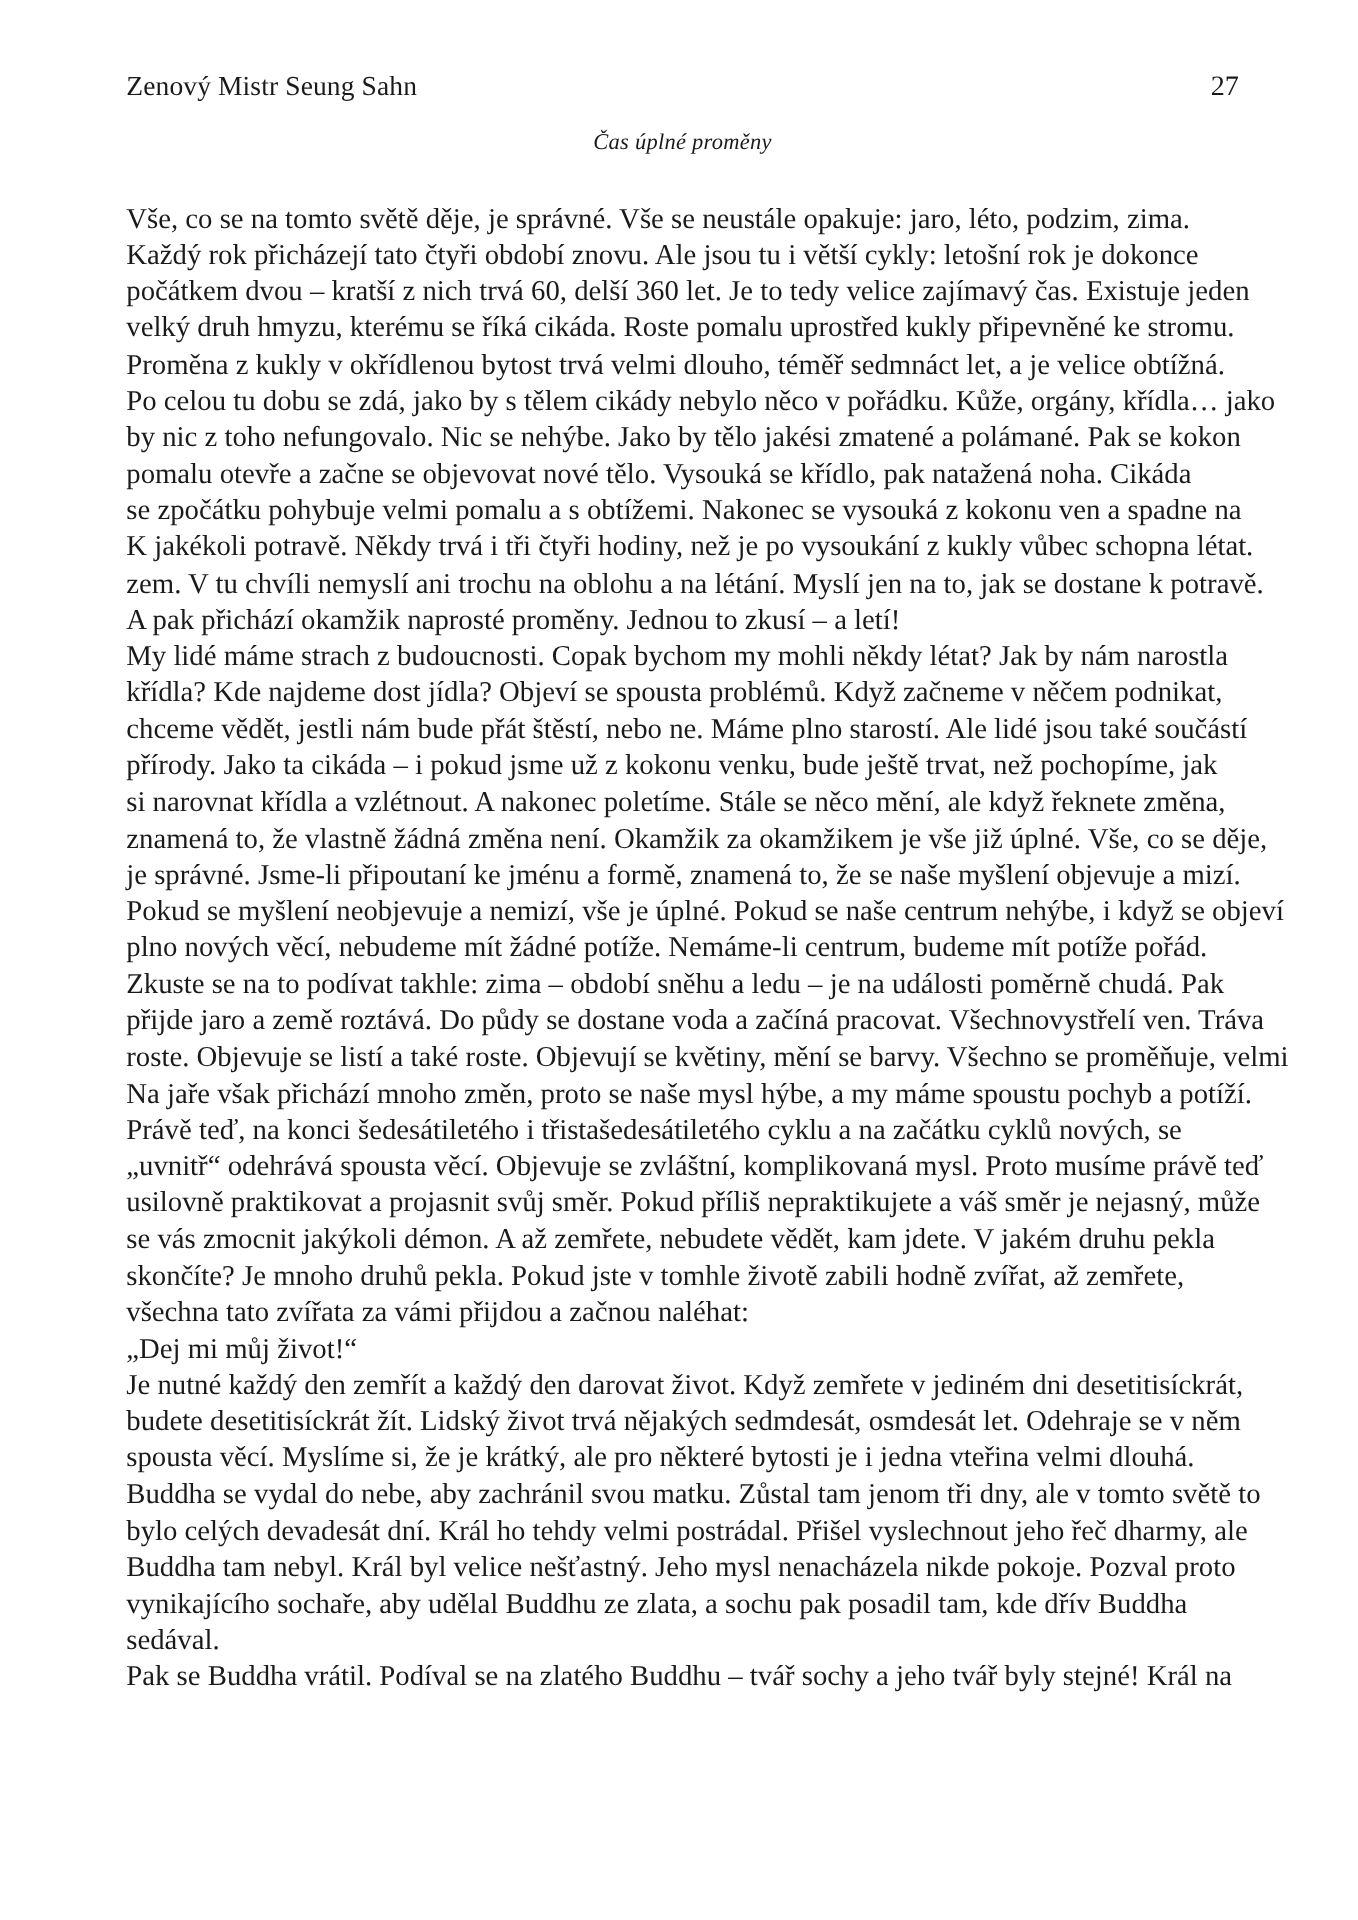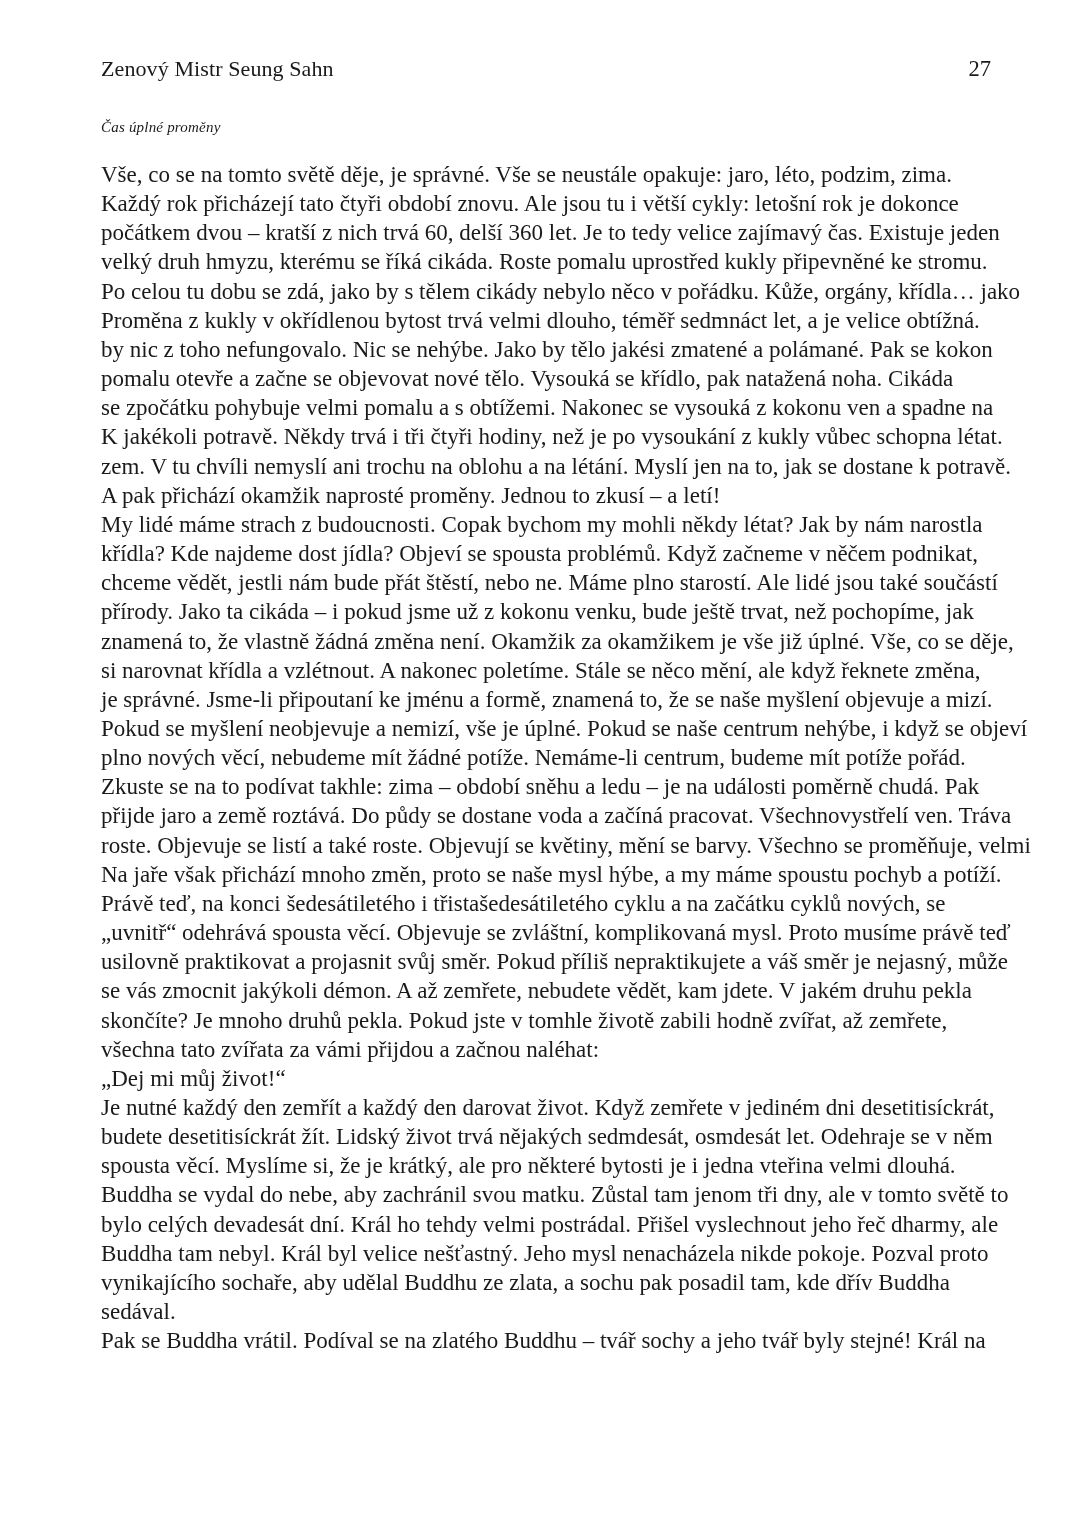--- a/index.html
+++ b/index.html
@@ -49,26 +49,25 @@
     font-variant-numeric: oldstyle-nums;
     white-space: nowrap;
     text-align: center;
   }
   
   .section-title {
     position: absolute;
     left: 0;
     top: 104px;
     width: 890px;
-    text-align: left;
+    text-align: center;
     font-style: italic;
-    font-size: 15px;
+    font-size: 18px;
     line-height: 1;
     letter-spacing: 0.2px;
-    margin-top: 16px;
   }
   
   .body-text {
     position: absolute;
     left: 0;
     top: 160px;
     width: 895px;
     font-size: 23px;
     line-height: 29.15px;
     text-align: left;
@@ -99,36 +98,36 @@
     </div>
 
     <div class="section-title">Čas úplné proměny</div>
 
     <div class="body-text">
         <p class="para">
           <span class="tline">Vše, co se na tomto světě děje, je správné. Vše se neustále opakuje: jaro, léto, podzim, zima.</span>
           <span class="tline">Každý rok přicházejí tato čtyři období znovu. Ale jsou tu i větší cykly: letošní rok je dokonce</span>
           <span class="tline">počátkem dvou – kratší z nich trvá 60, delší 360 let. Je to tedy velice zajímavý čas. Existuje jeden</span>
           <span class="tline">velký druh hmyzu, kterému se říká cikáda. Roste pomalu uprostřed kukly připevněné ke stromu.</span>
+          <span class="tline">Proměna z kukly v okřídlenou bytost trvá velmi dlouho, téměř sedmnáct let, a je velice obtížná.</span>
           <span class="tline">Po celou tu dobu se zdá, jako by s tělem cikády nebylo něco v pořádku. Kůže, orgány, křídla… jako</span>
-          <span class="tline">Proměna z kukly v okřídlenou bytost trvá velmi dlouho, téměř sedmnáct let, a je velice obtížná.</span>
           <span class="tline">by nic z toho nefungovalo. Nic se nehýbe. Jako by tělo jakési zmatené a polámané. Pak se kokon</span>
           <span class="tline">pomalu otevře a začne se objevovat nové tělo. Vysouká se křídlo, pak natažená noha. Cikáda</span>
           <span class="tline">se zpočátku pohybuje velmi pomalu a s obtížemi. Nakonec se vysouká z kokonu ven a spadne na</span>
           <span class="tline">K jakékoli potravě. Někdy trvá i tři čtyři hodiny, než je po vysoukání z kukly vůbec schopna létat.</span>
           <span class="tline">zem. V tu chvíli nemyslí ani trochu na oblohu a na létání. Myslí jen na to, jak se dostane k potravě.</span>
           <span class="tline">A pak přichází okamžik naprosté proměny. Jednou to zkusí – a letí!</span>
         </p>
         <p class="para">
           <span class="tline">My lidé máme strach z budoucnosti. Copak bychom my mohli někdy létat? Jak by nám narostla</span>
           <span class="tline">křídla? Kde najdeme dost jídla? Objeví se spousta problémů. Když začneme v něčem podnikat,</span>
           <span class="tline">chceme vědět, jestli nám bude přát štěstí, nebo ne. Máme plno starostí. Ale lidé jsou také součástí</span>
           <span class="tline">přírody. Jako ta cikáda – i pokud jsme už z kokonu venku, bude ještě trvat, než pochopíme, jak</span>
+          <span class="tline">si narovnat křídla a vzlétnout. A nakonec poletíme. Stále se něco mění, ale když řeknete změna,</span>
           <span class="tline">znamená to, že vlastně žádná změna není. Okamžik za okamžikem je vše již úplné. Vše, co se děje,</span>
-          <span class="tline">si narovnat křídla a vzlétnout. A nakonec poletíme. Stále se něco mění, ale když řeknete změna,</span>
           <span class="tline">je správné. Jsme-li připoutaní ke jménu a formě, znamená to, že se naše myšlení objevuje a mizí.</span>
           <span class="tline">Pokud se myšlení neobjevuje a nemizí, vše je úplné. Pokud se naše centrum nehýbe, i když se objeví</span>
           <span class="tline">plno nových věcí, nebudeme mít žádné potíže. Nemáme-li centrum, budeme mít potíže pořád.</span>
           <span class="tline">Zkuste se na to podívat takhle: zima – období sněhu a ledu – je na události poměrně chudá. Pak</span>
           <span class="tline">přijde jaro a země roztává. Do půdy se dostane voda a začíná pracovat. Všechnovystřelí ven. Tráva</span>
           <span class="tline">roste. Objevuje se listí a také roste. Objevují se květiny, mění se barvy. Všechno se proměňuje, velmi</span>
         </p>
         <p class="para">
           <span class="tline">Na jaře však přichází mnoho změn, proto se naše mysl hýbe, a my máme spoustu pochyb a potíží.</span>
           <span class="tline">Právě teď, na konci šedesátiletého i třistašedesátiletého cyklu a na začátku cyklů nových, se</span>

